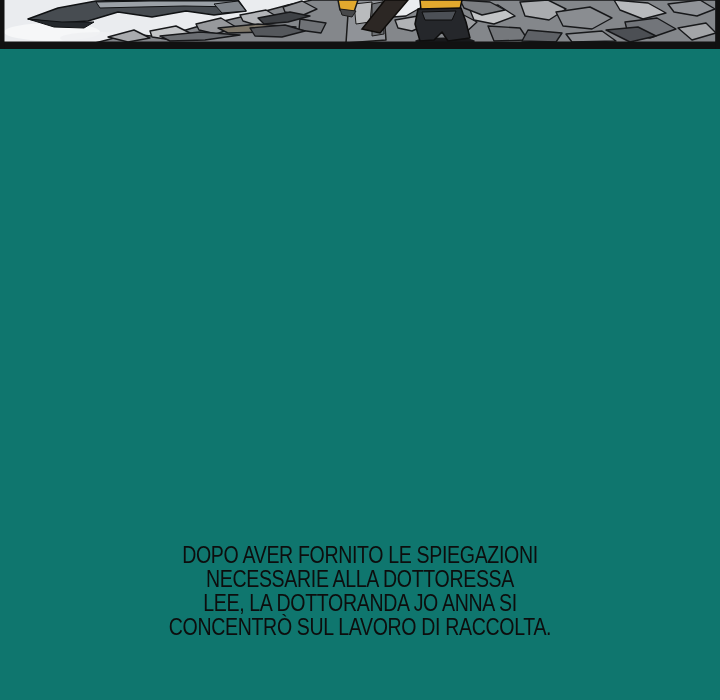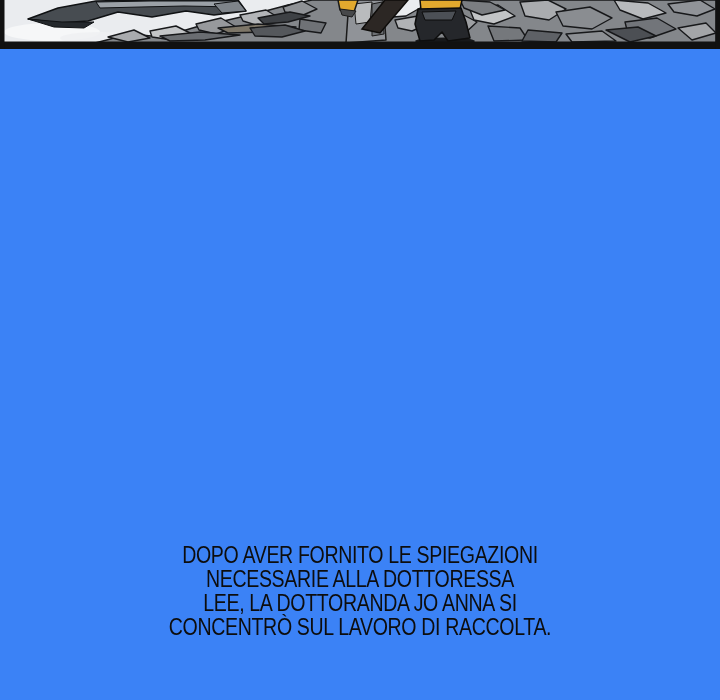--- a/index.html
+++ b/index.html
@@ -5,21 +5,21 @@
   html, body {
     margin: 0;
     padding: 0;
     background: #ffffff;
     font-family: "Liberation Sans", sans-serif;
   }
   .page {
     position: relative;
     width: 720px;
     height: 700px;
-    background: #3b82f6;
+    background: #0f766e;
     overflow: hidden;
   }
   .panel-strip {
     position: absolute;
     top: 0;
     left: 0;
     width: 720px;
     height: 49px;
     line-height: 0;
   }

